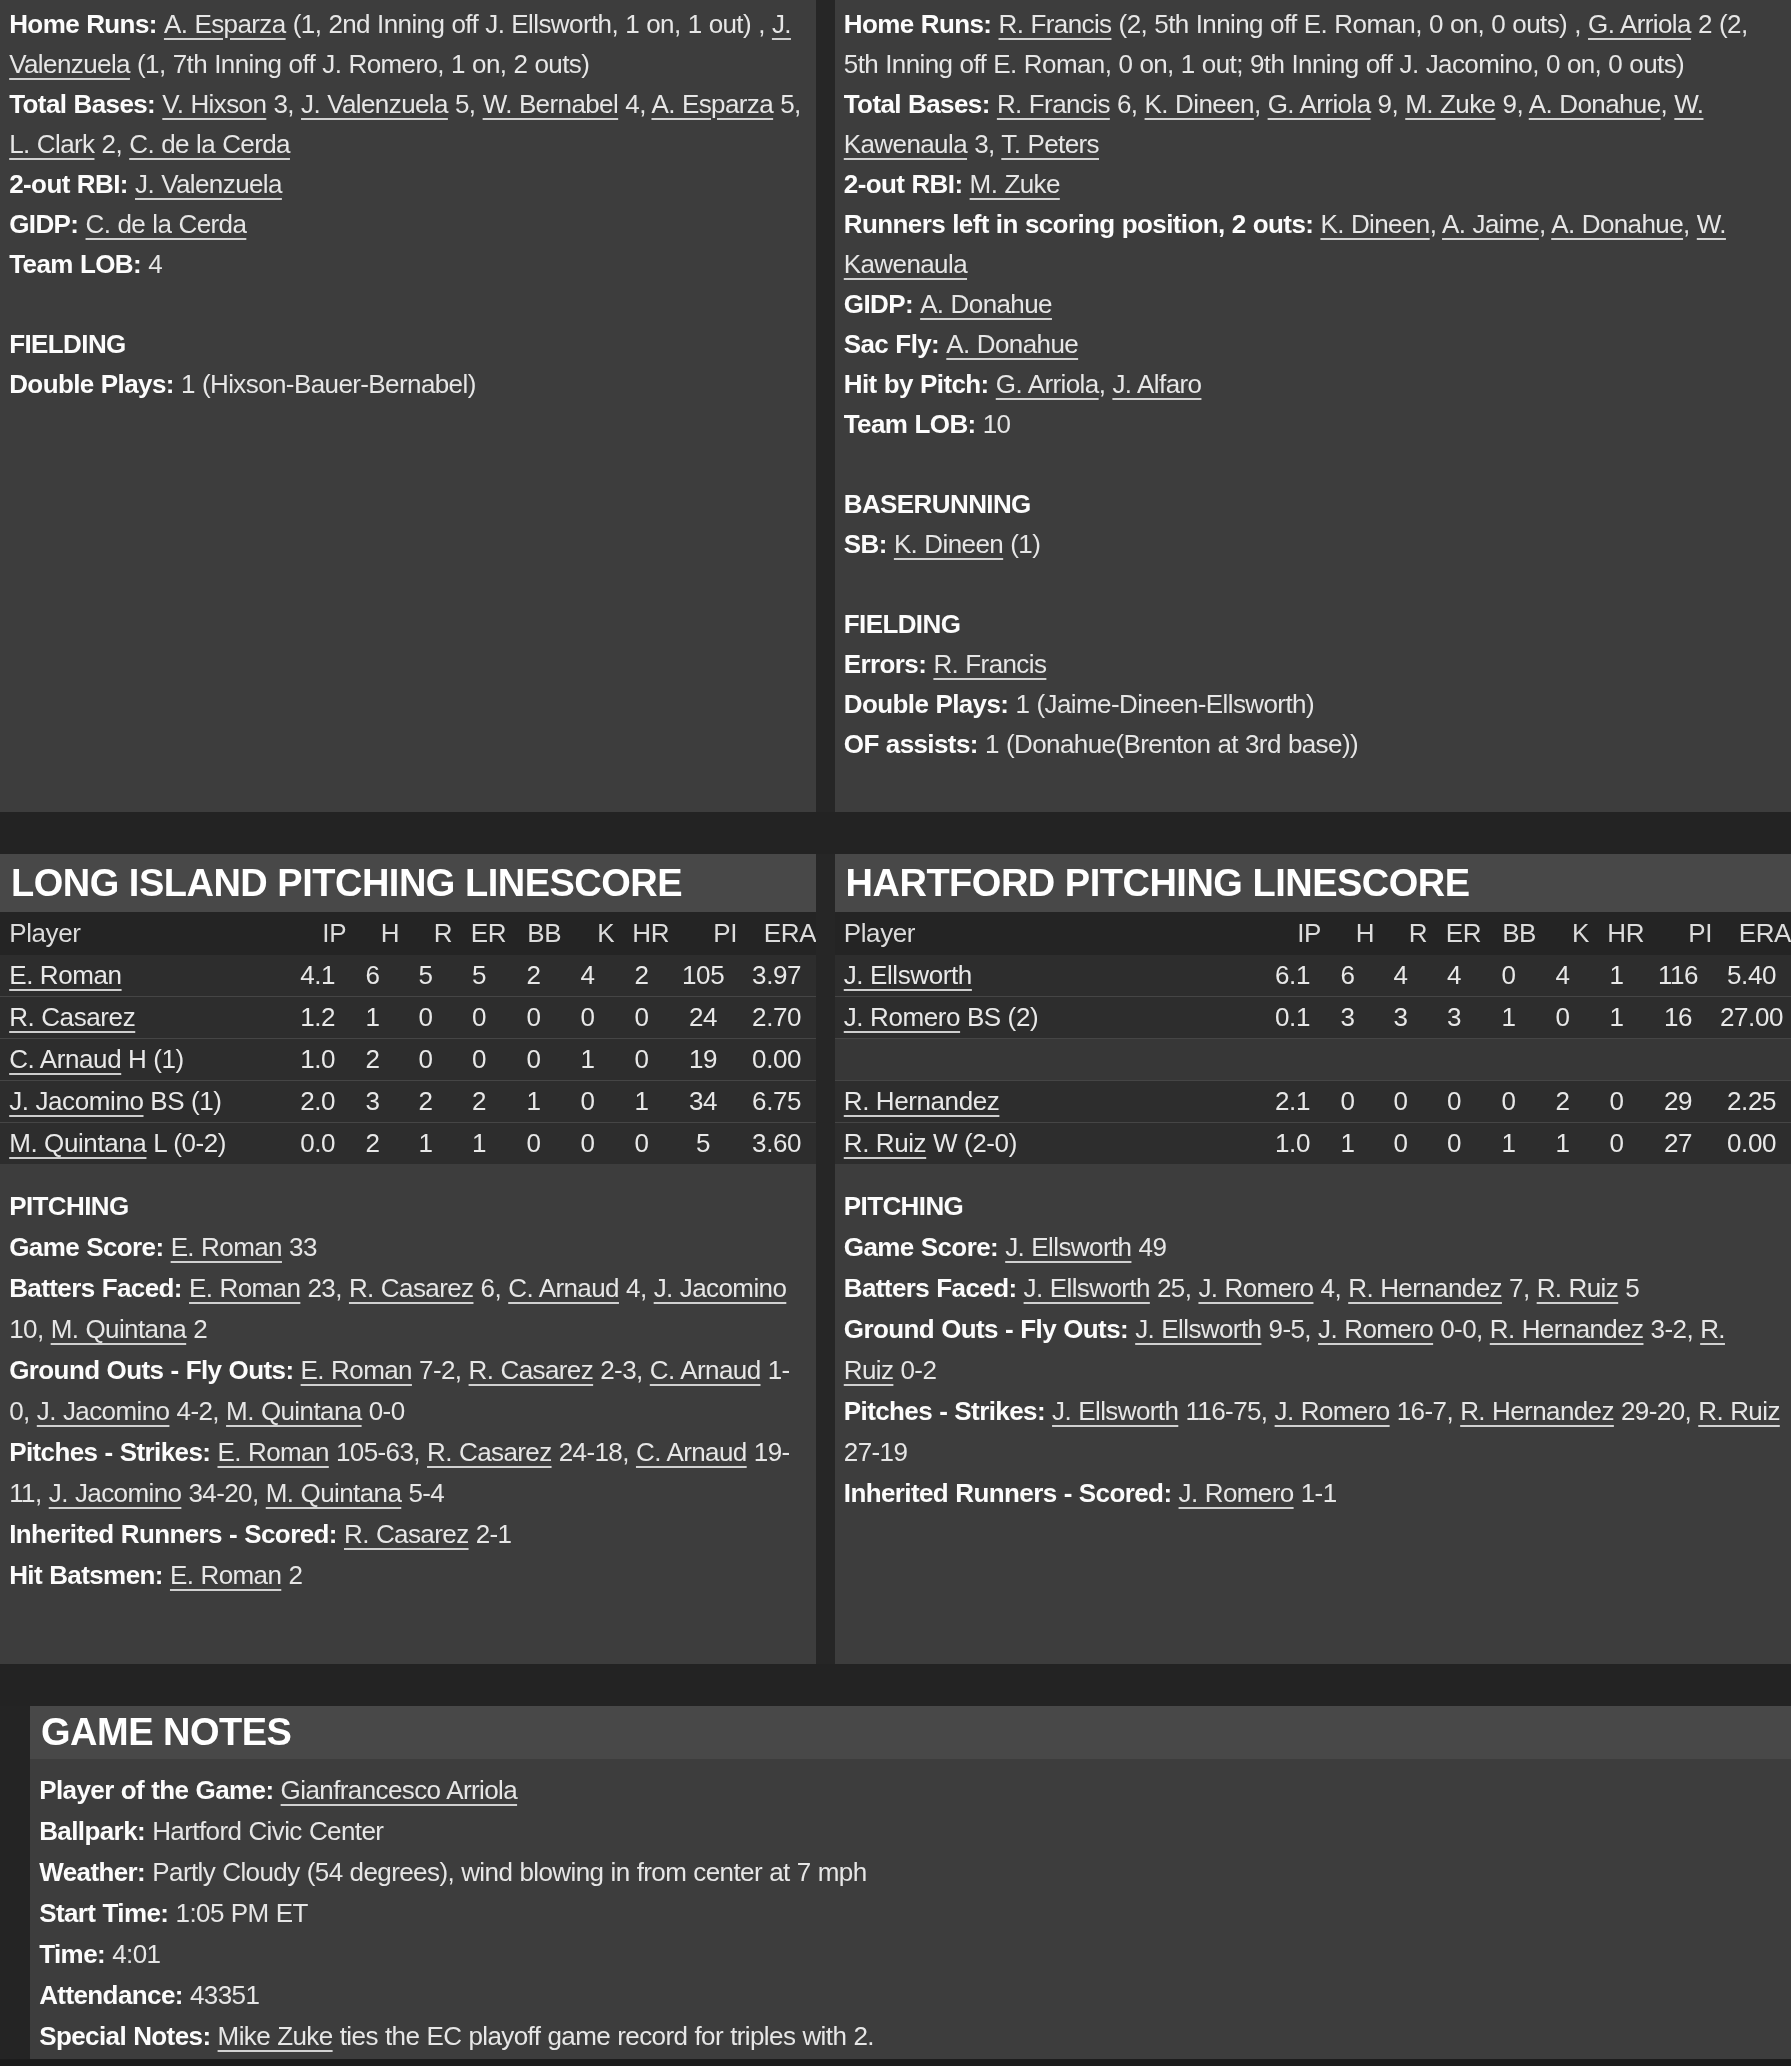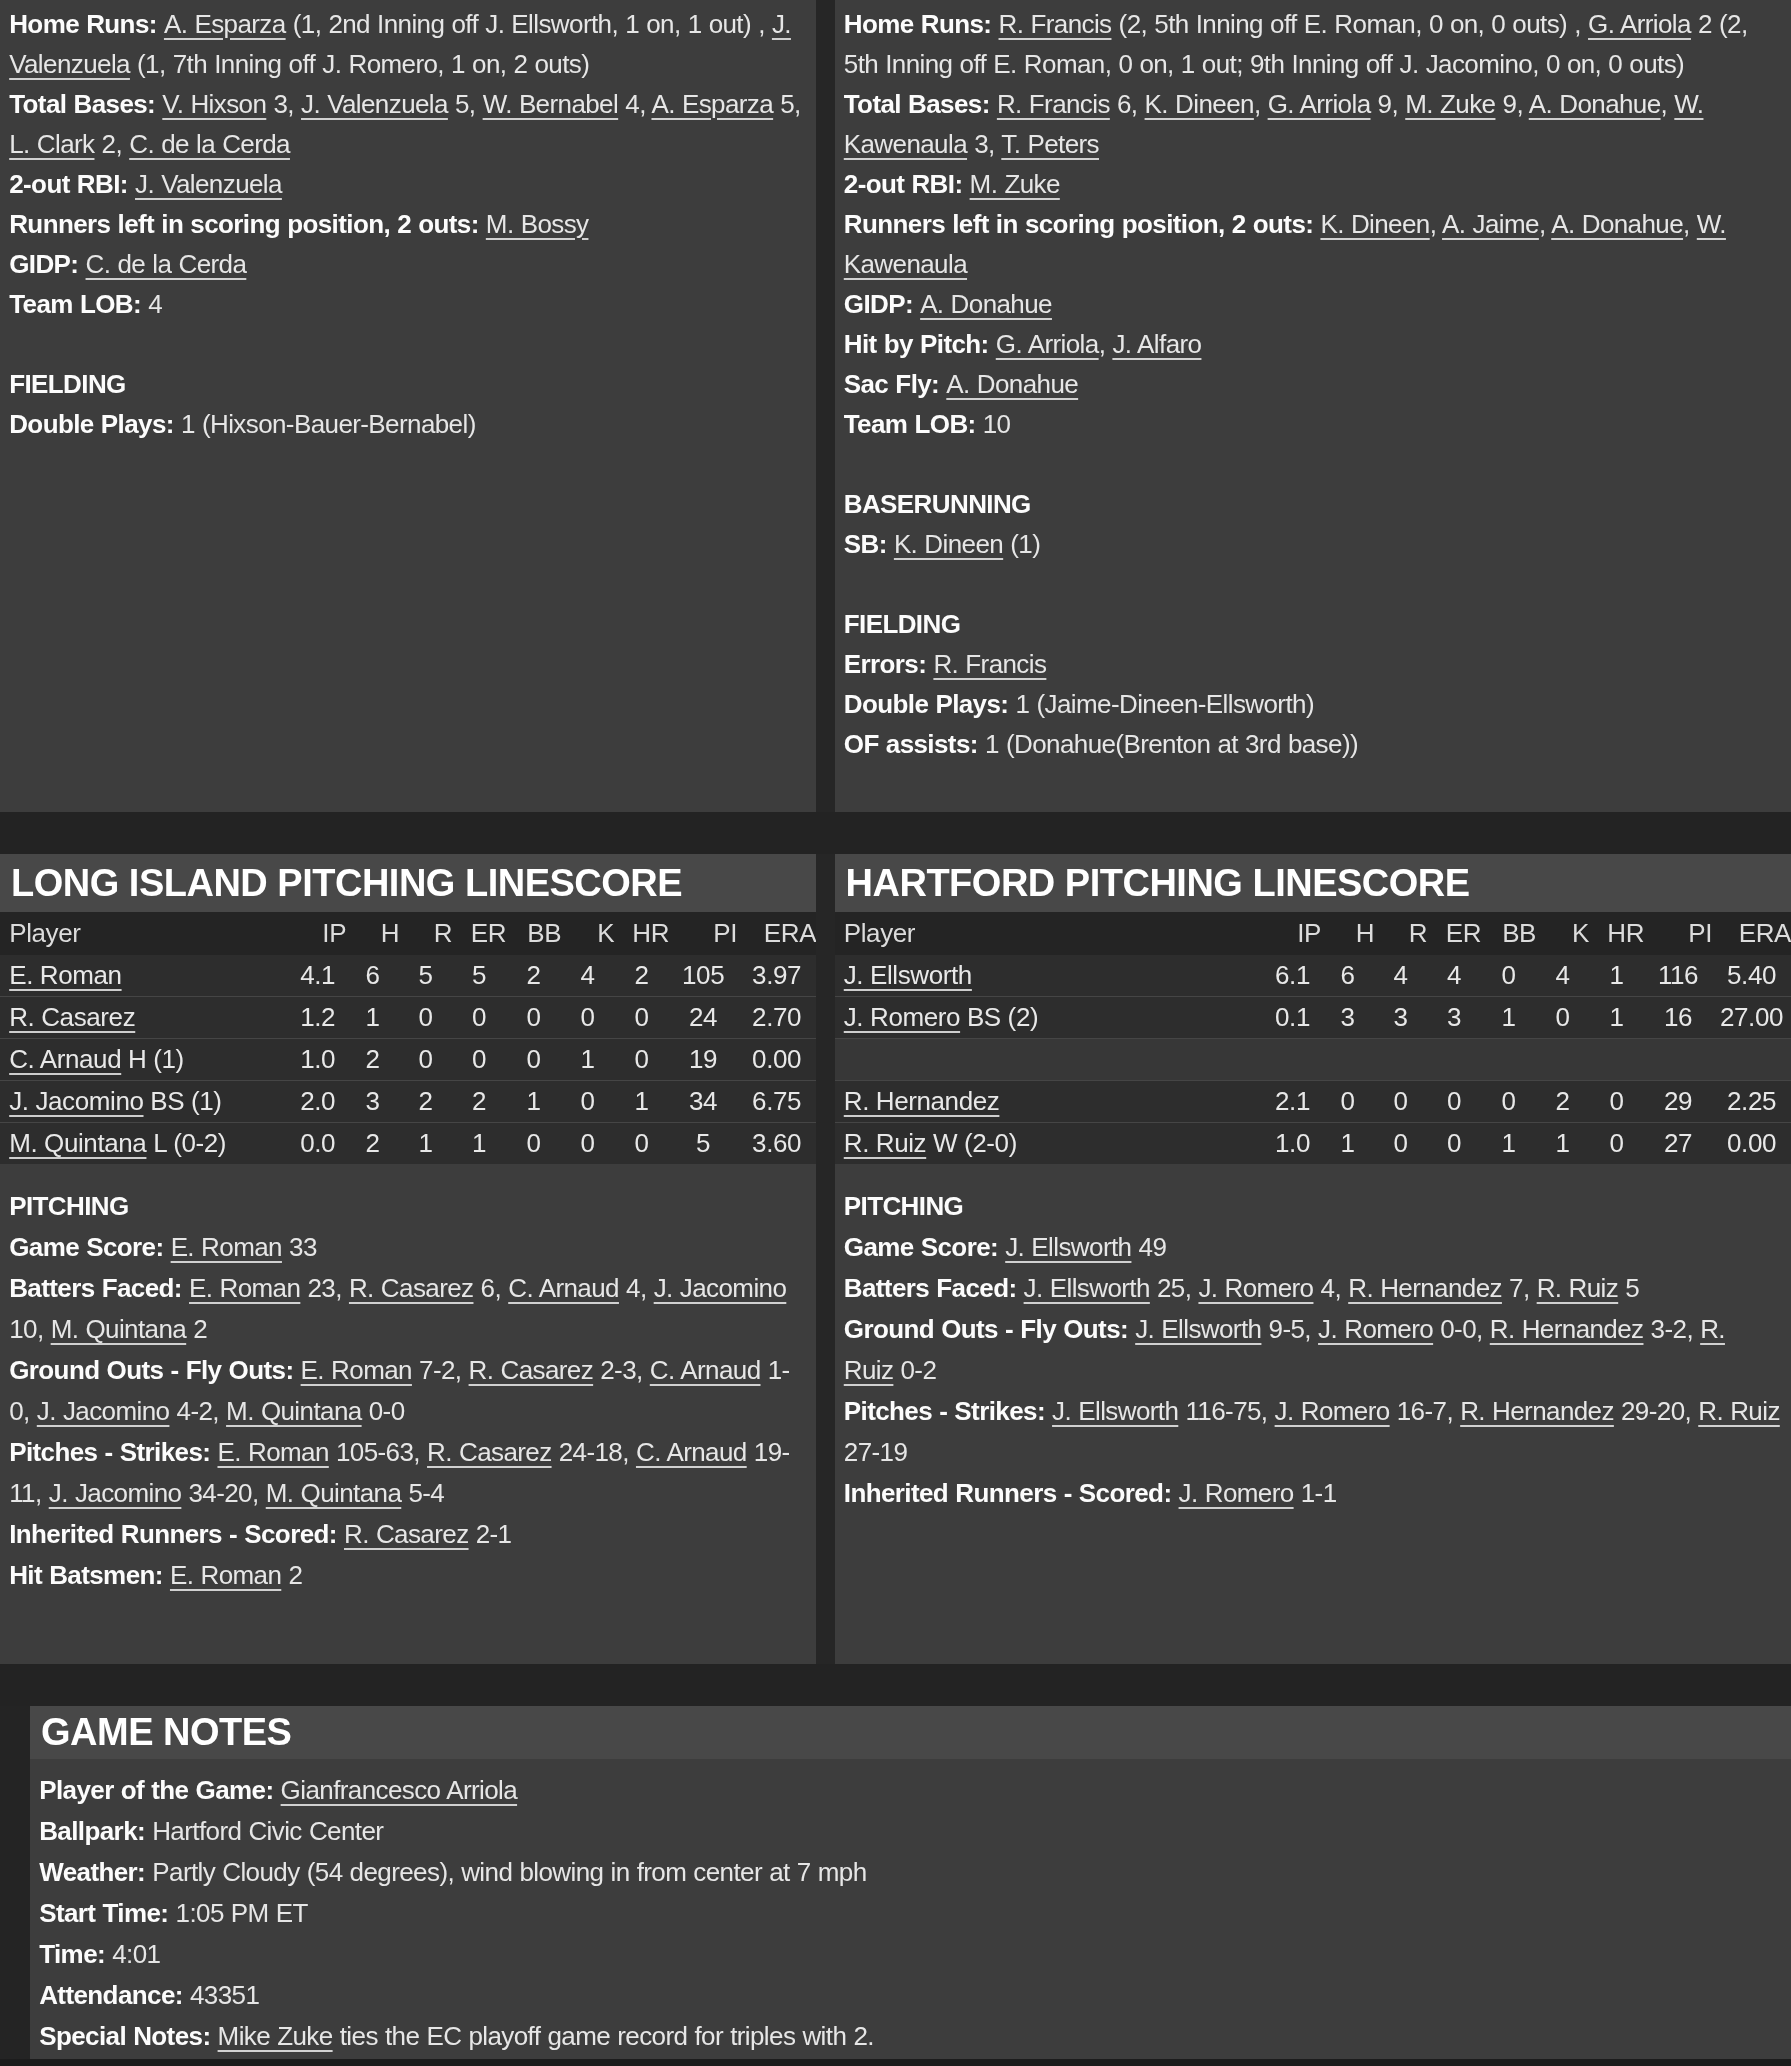--- a/index.html
+++ b/index.html
@@ -68,38 +68,37 @@
 <body>
 
 <div class="page">
 
   <div class="row row1">
     <section class="panel panel-left">
       <div class="lines">
           <div class="line"><span class="b ">Home Runs: </span><span class="u">A. Esparza</span><span class=""> (1, 2nd Inning off J. Ellsworth, 1 on, 1 out) , </span><span class="u">J. Valenzuela</span><span class=""> (1, 7th Inning off J. Romero, 1 on, 2 outs)</span></div>
           <div class="line"><span class="b ">Total Bases: </span><span class="u">V. Hixson</span><span class=""> 3, </span><span class="u">J. Valenzuela</span><span class=""> 5, </span><span class="u">W. Bernabel</span><span class=""> 4, </span><span class="u">A. Esparza</span><span class=""> 5, </span><span class="u">L. Clark</span><span class=""> 2, </span><span class="u">C. de la Cerda</span></div>
           <div class="line"><span class="b ">2-out RBI: </span><span class="u">J. Valenzuela</span></div>
-          <div class="line"><span class="b ">Runners left in scoring position, 2 outs: </span><span class="u">M. Bossy</span></div>
           <div class="line"><span class="b ">GIDP: </span><span class="u">C. de la Cerda</span></div>
           <div class="line"><span class="b ">Team LOB: </span><span class="">4</span></div>
           <div class="line">&nbsp;</div>
           <div class="line"><span class="b ">FIELDING</span></div>
           <div class="line"><span class="b ">Double Plays: </span><span class="">1 (Hixson-Bauer-Bernabel)</span></div>
         </div>
     </section>
     <div class="v-divider"></div>
     <section class="panel panel-right">
       <div class="lines">
           <div class="line"><span class="b ">Home Runs: </span><span class="u">R. Francis</span><span class=""> (2, 5th Inning off E. Roman, 0 on, 0 outs) , </span><span class="u">G. Arriola</span><span class=""> 2 (2, 5th Inning off E. Roman, 0 on, 1 out; 9th Inning off J. Jacomino, 0 on, 0 outs)</span></div>
           <div class="line"><span class="b ">Total Bases: </span><span class="u">R. Francis</span><span class=""> 6, </span><span class="u">K. Dineen</span><span class="">, </span><span class="u">G. Arriola</span><span class=""> 9, </span><span class="u">M. Zuke</span><span class=""> 9, </span><span class="u">A. Donahue</span><span class="">, </span><span class="u">W. Kawenaula</span><span class=""> 3, </span><span class="u">T. Peters</span></div>
           <div class="line"><span class="b ">2-out RBI: </span><span class="u">M. Zuke</span></div>
           <div class="line"><span class="b ">Runners left in scoring position, 2 outs: </span><span class="u">K. Dineen</span><span class="">, </span><span class="u">A. Jaime</span><span class="">, </span><span class="u">A. Donahue</span><span class="">, </span><span class="u">W. Kawenaula</span></div>
           <div class="line"><span class="b ">GIDP: </span><span class="u">A. Donahue</span></div>
+          <div class="line"><span class="b ">Sac Fly: </span><span class="u">A. Donahue</span></div>
           <div class="line"><span class="b ">Hit by Pitch: </span><span class="u">G. Arriola</span><span class="">, </span><span class="u">J. Alfaro</span></div>
-          <div class="line"><span class="b ">Sac Fly: </span><span class="u">A. Donahue</span></div>
           <div class="line"><span class="b ">Team LOB: </span><span class="">10</span></div>
           <div class="line">&nbsp;</div>
           <div class="line"><span class="b ">BASERUNNING</span></div>
           <div class="line"><span class="b ">SB: </span><span class="u">K. Dineen</span><span class=""> (1)</span></div>
           <div class="line">&nbsp;</div>
           <div class="line"><span class="b ">FIELDING</span></div>
           <div class="line"><span class="b ">Errors: </span><span class="u">R. Francis</span></div>
           <div class="line"><span class="b ">Double Plays: </span><span class="">1 (Jaime-Dineen-Ellsworth)</span></div>
           <div class="line"><span class="b ">OF assists: </span><span class="">1 (Donahue(Brenton at 3rd base))</span></div>
         </div>

